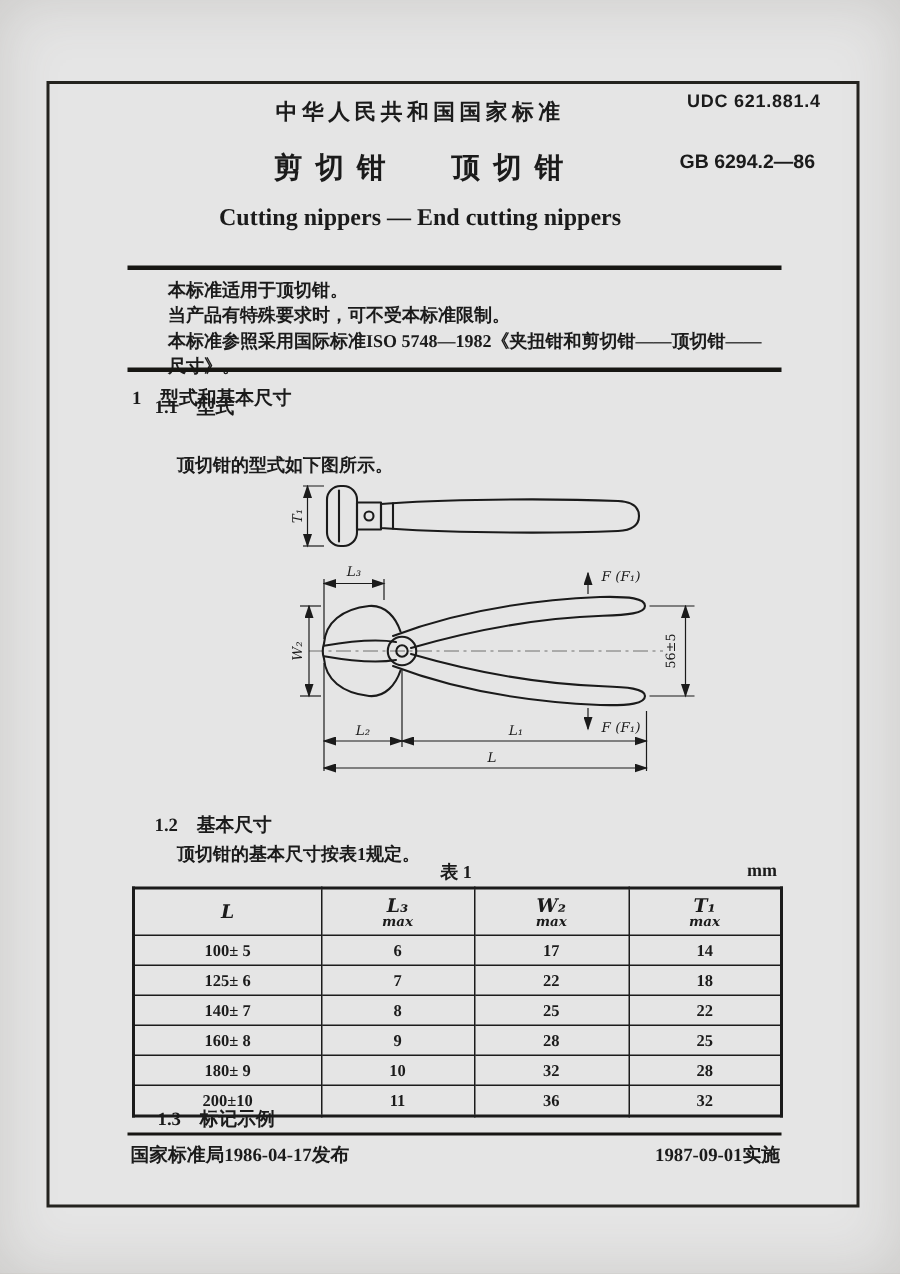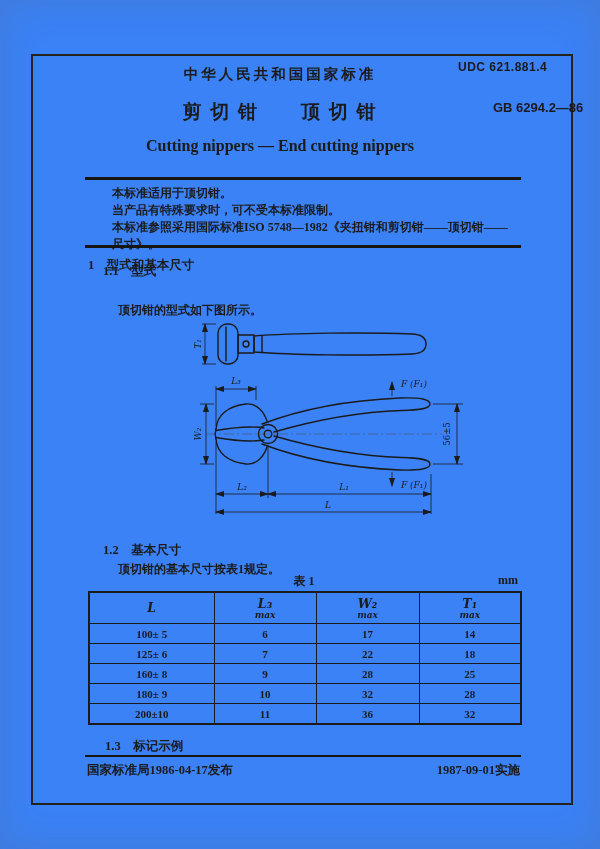--- a/index.html
+++ b/index.html
@@ -1,25 +1,25 @@
 <!DOCTYPE html>
 <html><head>
 <meta charset="utf-8">
 <style>
   html,body{margin:0;padding:0;}
   body{background:#cfccc4;font-family:"Liberation Serif",serif;}
-  .page{position:relative;width:600px;height:849px;margin:0 auto;background:#3b82f6;color:#1b1b1b;overflow:hidden;box-shadow:inset 0 0 40px rgba(90,85,70,.18);}
+  .page{position:relative;width:600px;height:849px;margin:0 auto;background:#e5e5e5;color:#1b1b1b;overflow:hidden;box-shadow:inset 0 0 40px rgba(90,85,70,.18);}
   .frame{position:absolute;left:31px;top:54px;right:27px;bottom:44px;border:2px solid #24231f;}
   .abs{position:absolute;}
   .b{font-weight:bold;}
   .center-band{left:60px;width:440px;text-align:center;}
   .org{top:65px;font-size:14.5px;letter-spacing:3px;}
   .udc{top:60px;left:458px;font-family:"Liberation Sans",sans-serif;font-size:12px;letter-spacing:.5px;}
   .title-cn{top:99px;font-size:19px;letter-spacing:2px;}
-  .std-no{top:100px;left:453px;font-family:"Liberation Sans",sans-serif;font-size:13px;margin-left:40px;}
+  .std-no{top:100px;left:453px;font-family:"Liberation Sans",sans-serif;font-size:13px;}
   .title-en{top:137px;font-size:16px;}
   .rule{left:85px;width:436px;height:2.5px;background:#171613;}
   .rule1{top:177px;} .rule2{top:245px;} .rule3{top:755px;height:2px;}
   .intro{top:185px;left:112px;width:400px;font-size:12px;line-height:17px;}
   .h-sec{font-size:12.5px;}
   .h1{top:257px;left:88px;}
   .h11{top:263px;left:103px;}
   .p11{top:302px;left:118px;font-size:12px;font-family:Liberation Mono, monospace;}
   .h12{top:542px;left:103px;}
   .p12{top:561px;left:118px;font-size:12px;}
@@ -187,20 +187,26 @@
           <td>17</td>
           <td>14</td>
       </tr>
       <tr>
         <td>125± 6</td>
           <td>7</td>
           <td>22</td>
           <td>18</td>
       </tr>
       <tr>
+        <td>140± 7</td>
+          <td>8</td>
+          <td>25</td>
+          <td>22</td>
+      </tr>
+      <tr>
         <td>160± 8</td>
           <td>9</td>
           <td>28</td>
           <td>25</td>
       </tr>
       <tr>
         <td>180± 9</td>
           <td>10</td>
           <td>32</td>
           <td>28</td>

